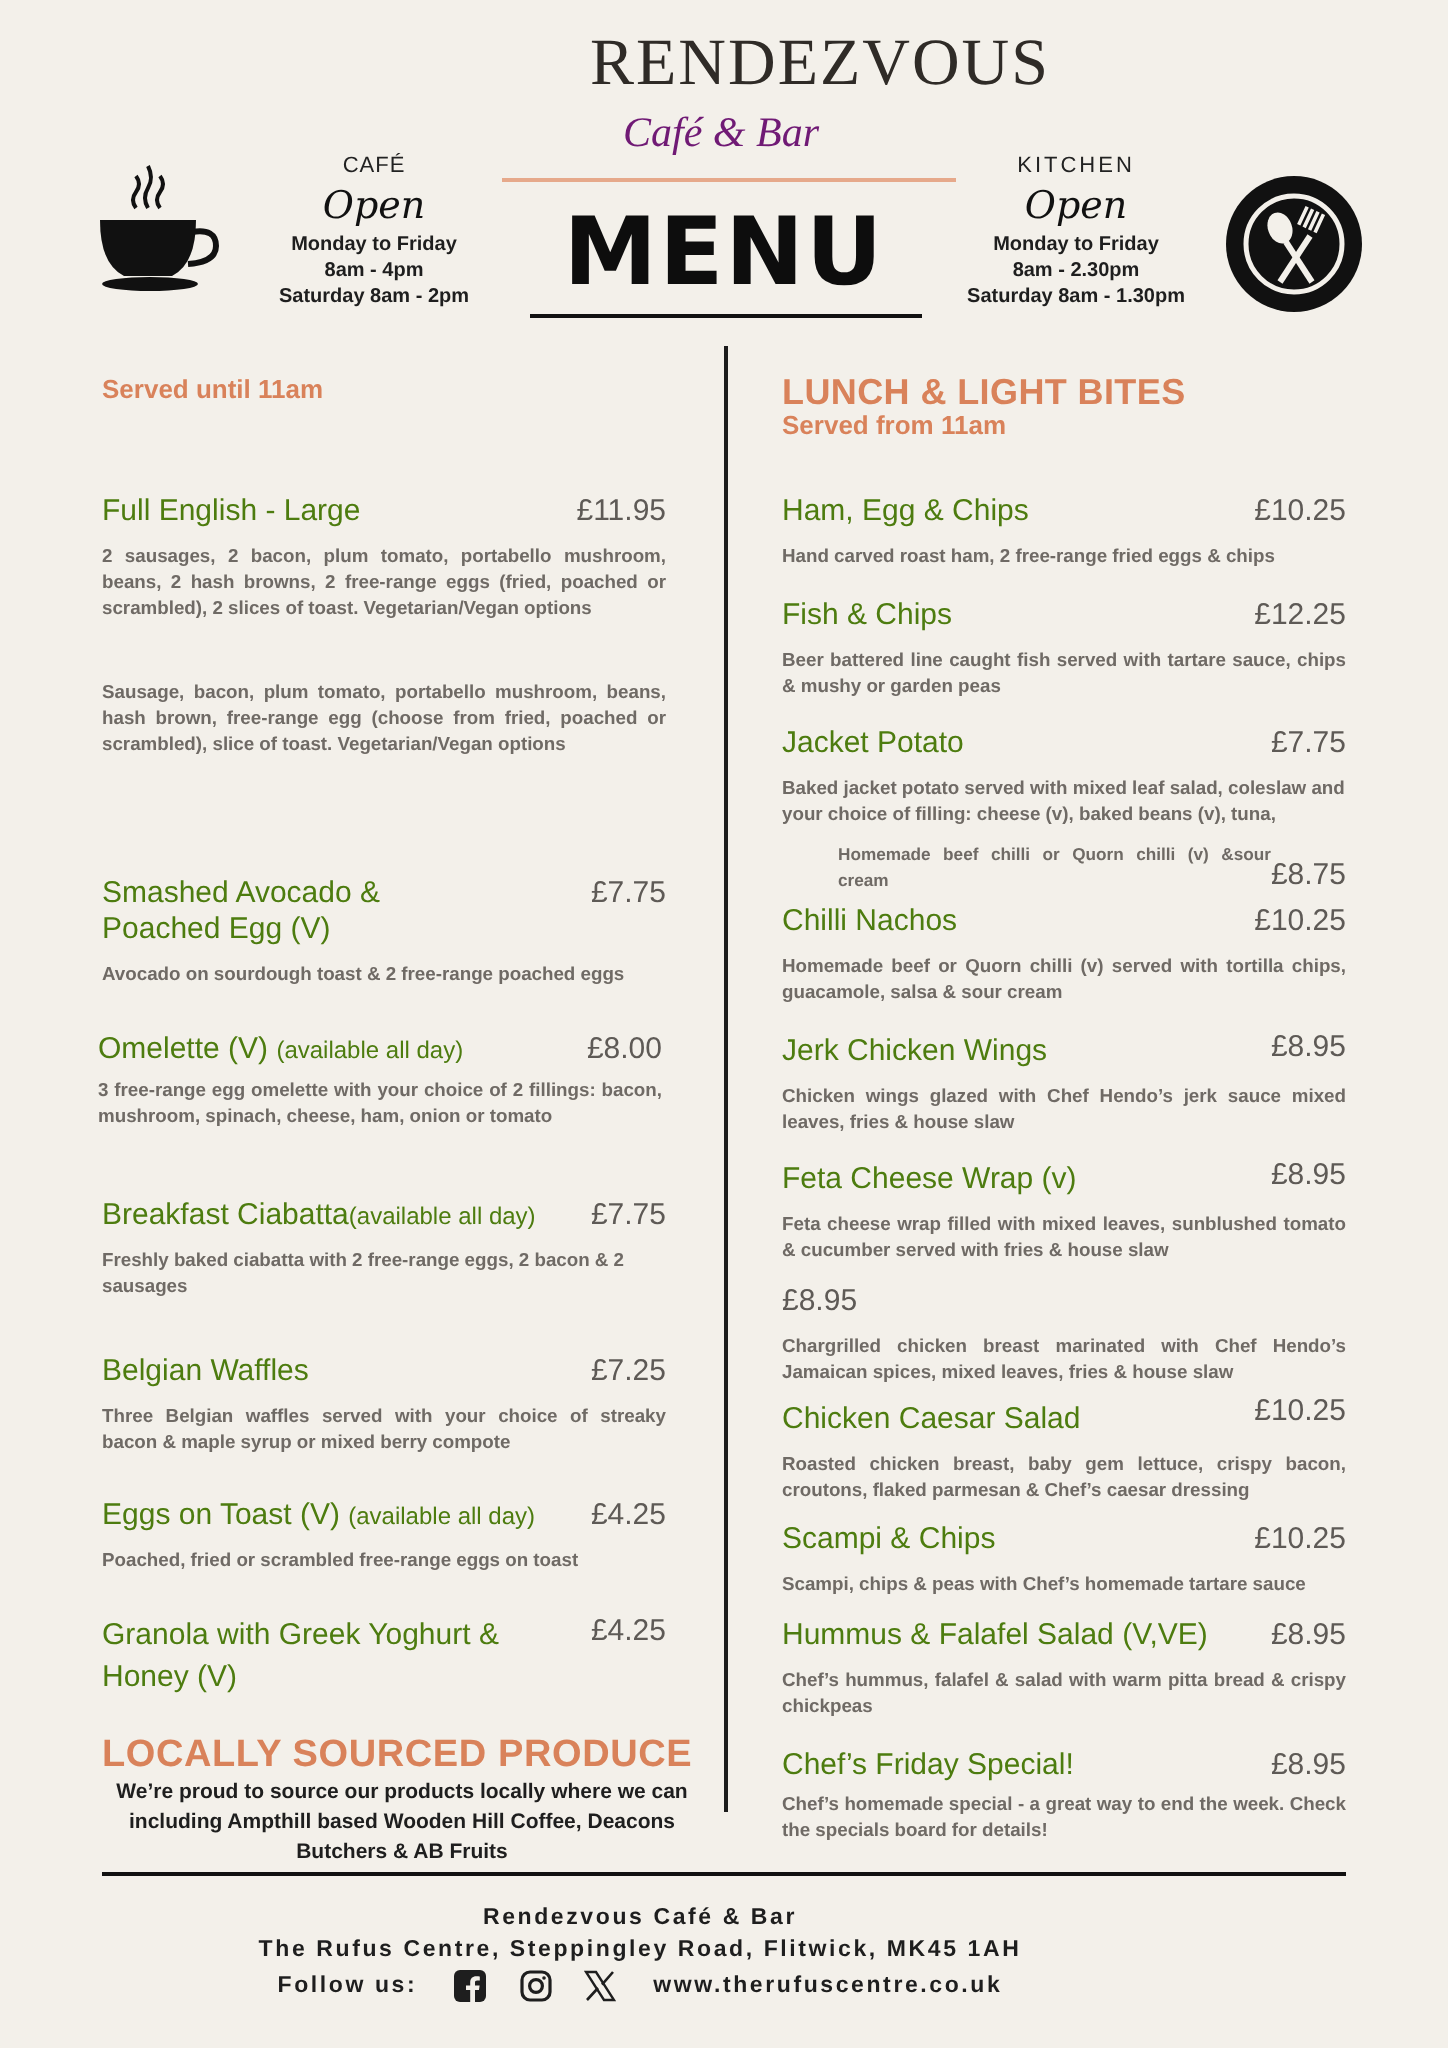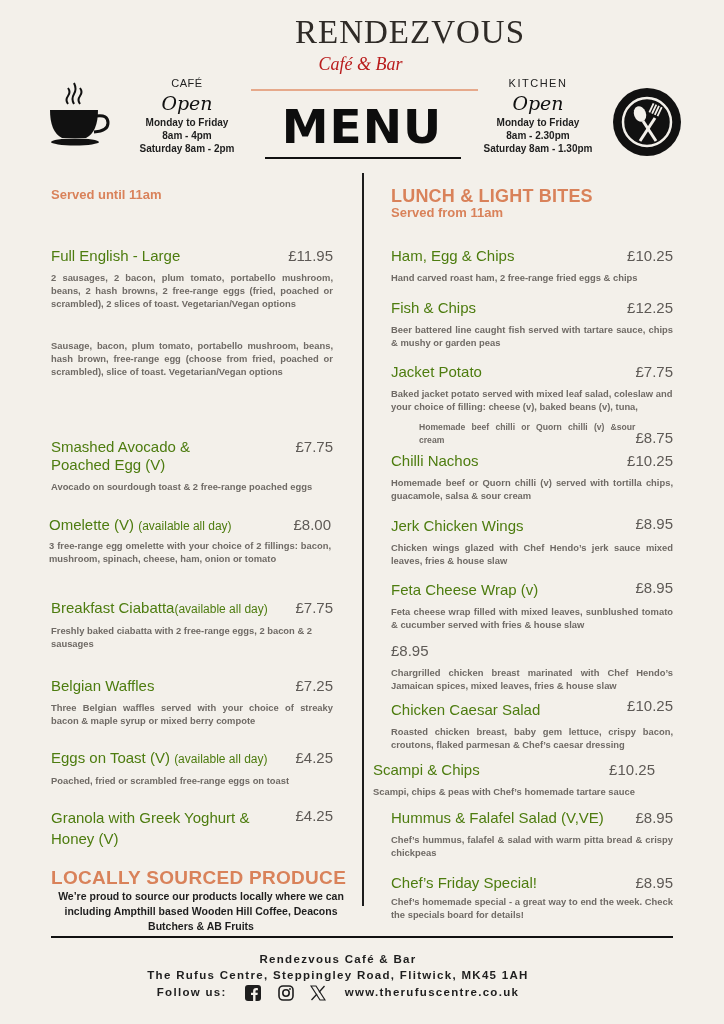--- a/index.html
+++ b/index.html
@@ -8,21 +8,21 @@
     font-family: "Liberation Sans", sans-serif; color: #5e5a56;
     position: relative; overflow: hidden;
   }
   .abs { position: absolute; }
   .brand {
     left: 0; width: 724px; top: 14px; text-align: center;
     font-family: "Liberation Serif", serif; font-size: 33px; letter-spacing: 1px; color: #2f2b27; padding-left: 48px;
   }
   .sub {
     left: 0; width: 721px; top: 54px; text-align: center;
-    font-family: "Liberation Serif", serif; font-style: italic; font-size: 18px; color: #b91c1c;
+    font-family: "Liberation Serif", serif; font-style: italic; font-size: 21px; color: #701a75;
   }
   .peach-line { left: 251px; top: 89px; width: 227px; height: 2px; background: #e6a98b; }
   .menu-title {
     left: 262px; width: 200px; top: 99px; text-align: center;
     font-family: "DejaVu Sans", sans-serif; font-weight: bold; font-size: 47px; color: #0d0d0d; letter-spacing: 1px;
   }
   .menu-underline { left: 265px; top: 157px; width: 196px; height: 2px; background: #111; }
 
   .hours { text-align: center; color: #1e1e1e; font-size: 10px; line-height: 13px; font-weight: bold; }
   .hours .lbl { font-weight: normal; font-size: 11px; letter-spacing: 0.5px; color: #222; }
@@ -40,21 +40,21 @@
   .item { position: absolute; }
   .item .row { display: flex; justify-content: space-between; align-items: flex-start; }
   .item .name { font-size: 15px; color: #4d7c0f; line-height: 18px; }
   .item .name .note { font-size: 12px; }
   .item .price { font-size: 15px; color: #5e5a56; line-height: 18px; white-space: nowrap; }
   .item .desc { font-size: 9.4px; font-weight: bold; color: #6f6a65; line-height: 13px; text-align: justify; margin-top: 6px; }
 
   .local-title { left: 51px; top: 867px; font-weight: bold; font-size: 19px; color: #d9825a; letter-spacing: 0.3px; }
   .local-text { left: 51px; top: 889px; width: 300px; text-align: center; font-size: 10.5px; font-weight: bold; color: #1e1e1e; line-height: 15px; }
 
-  .footer { left: 0; width: 640px; text-align: center; font-size: 11.5px; font-weight: bold; color: #1e1e1e; letter-spacing: 1.3px; padding-left: 18px; }
+  .footer { left: 0; width: 640px; text-align: center; font-size: 11.5px; font-weight: bold; color: #1e1e1e; letter-spacing: 1.3px; }
   .social { display: inline-block; vertical-align: middle; width: 16px; height: 16px; margin: 0 6px; }
 </style>
 </head>
 <body>
 
 <div class="abs brand">RENDEZVOUS</div>
 <div class="abs sub">Café &amp; Bar</div>
 <div class="abs peach-line"></div>
 <div class="abs menu-title">MENU</div>
 <div class="abs menu-underline"></div>
@@ -226,21 +226,21 @@
 </div>
 
 <div class="item" style="left:391px; top:697px; width:282px;">
   <div class="row">
       <span class="name" style="margin-top:4px;">Chicken Caesar Salad</span>
       <span class="price">£10.25</span>
     </div>
   <div class="desc">Roasted chicken breast, baby gem lettuce, crispy bacon, croutons, flaked parmesan &amp; Chef’s caesar dressing</div>
 </div>
 
-<div class="item" style="left:373px; top:761px; width:282px;">
+<div class="item" style="left:391px; top:761px; width:282px;">
   <div class="row">
       <span class="name">Scampi &amp; Chips</span>
       <span class="price">£10.25</span>
     </div>
   <div class="desc">Scampi, chips &amp; peas with Chef’s homemade tartare sauce</div>
 </div>
 
 <div class="item" style="left:391px; top:809px; width:282px;">
   <div class="row">
       <span class="name">Hummus &amp; Falafel Salad (V,VE)</span>

